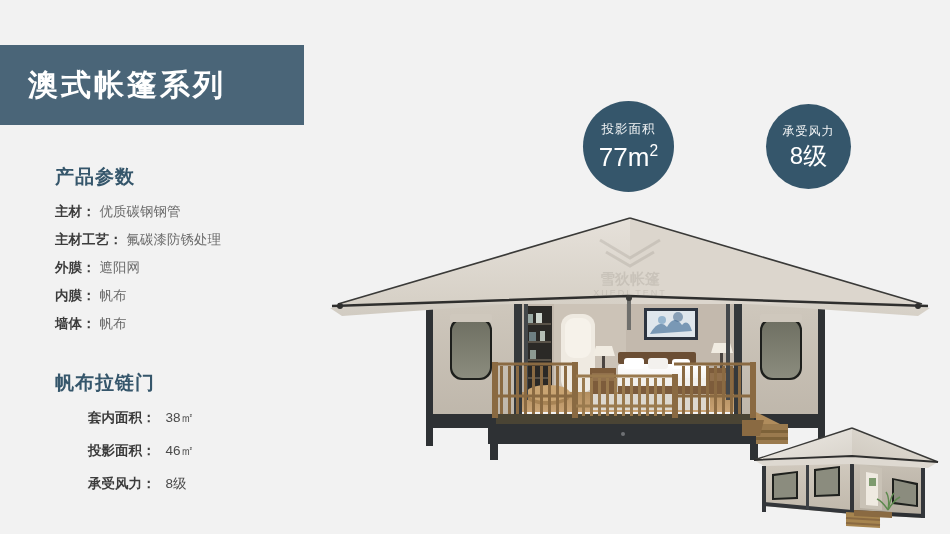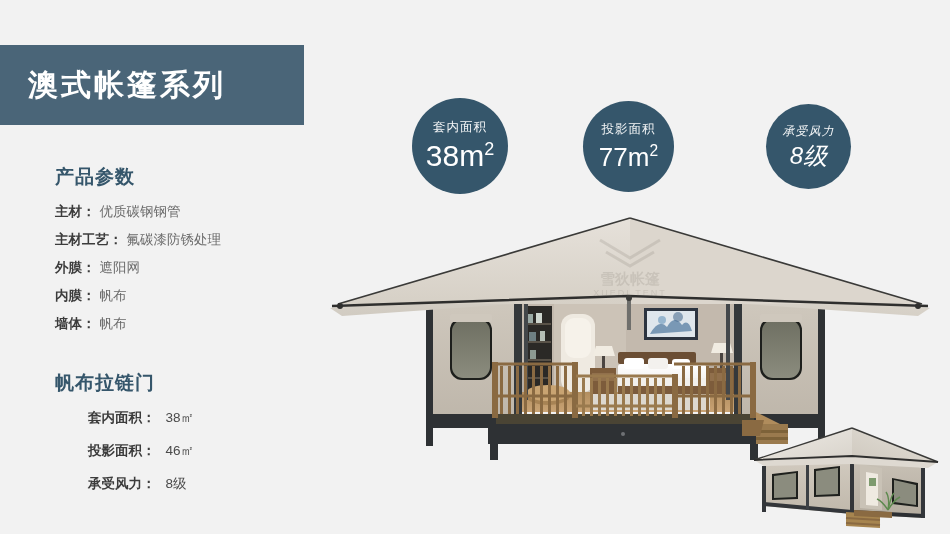--- a/index.html
+++ b/index.html
@@ -47,21 +47,21 @@
     background:#35566b;
     display:flex;flex-direction:column;align-items:center;justify-content:center;
     color:#ffffff;text-align:center;
   }
   .badge .b-label{font-size:12.5px;letter-spacing:1px;opacity:.95;line-height:1;}
   .badge .b-value{font-weight:300;line-height:1;margin-top:7px;}
   #badge-0{left:412px;top:98px;width:96px;height:96px;}
   #badge-0 .b-value{font-size:30px;}
   #badge-1{left:583px;top:101px;width:91px;height:91px;}
   #badge-1 .b-value{font-size:26px;}
-  #badge-2{left:766px;top:104px;width:85px;height:85px;font-style:italic;}
+  #badge-2{left:766px;top:104px;width:85px;height:85px;}
   #badge-2 .b-label{font-size:12px;}
   #badge-2 .b-value{font-size:24px;}
   .sup{font-size:.6em;vertical-align:super;}
 
   
   #tent-main{position:absolute;left:318px;top:196px;width:624px;height:266px;}
   #tent-thumb{position:absolute;left:742px;top:414px;width:208px;height:120px;}
   .art{display:block;width:100%;height:100%;}
 </style>
 </head>
@@ -108,24 +108,20 @@
     <div class="spec-row">
       <span class="spec-key">投影面积：</span>
       <span class="spec-val">46㎡</span>
     </div>
     <div class="spec-row">
       <span class="spec-key">承受风力：</span>
       <span class="spec-val">8级</span>
     </div>
   </div>
 
-  <div class="badge" id="badge-0">
-    <span class="b-label">套内面积</span>
-    <span class="b-value"><span>38</span><span>m</span><span class="sup">2</span></span>
-  </div>
 
   <div class="badge" id="badge-1">
     <span class="b-label">投影面积</span>
     <span class="b-value"><span>77</span><span>m</span><span class="sup">2</span></span>
   </div>
 
   <div class="badge" id="badge-2">
     <span class="b-label">承受风力</span>
     <span class="b-value"><span>8级</span></span>
   </div>

